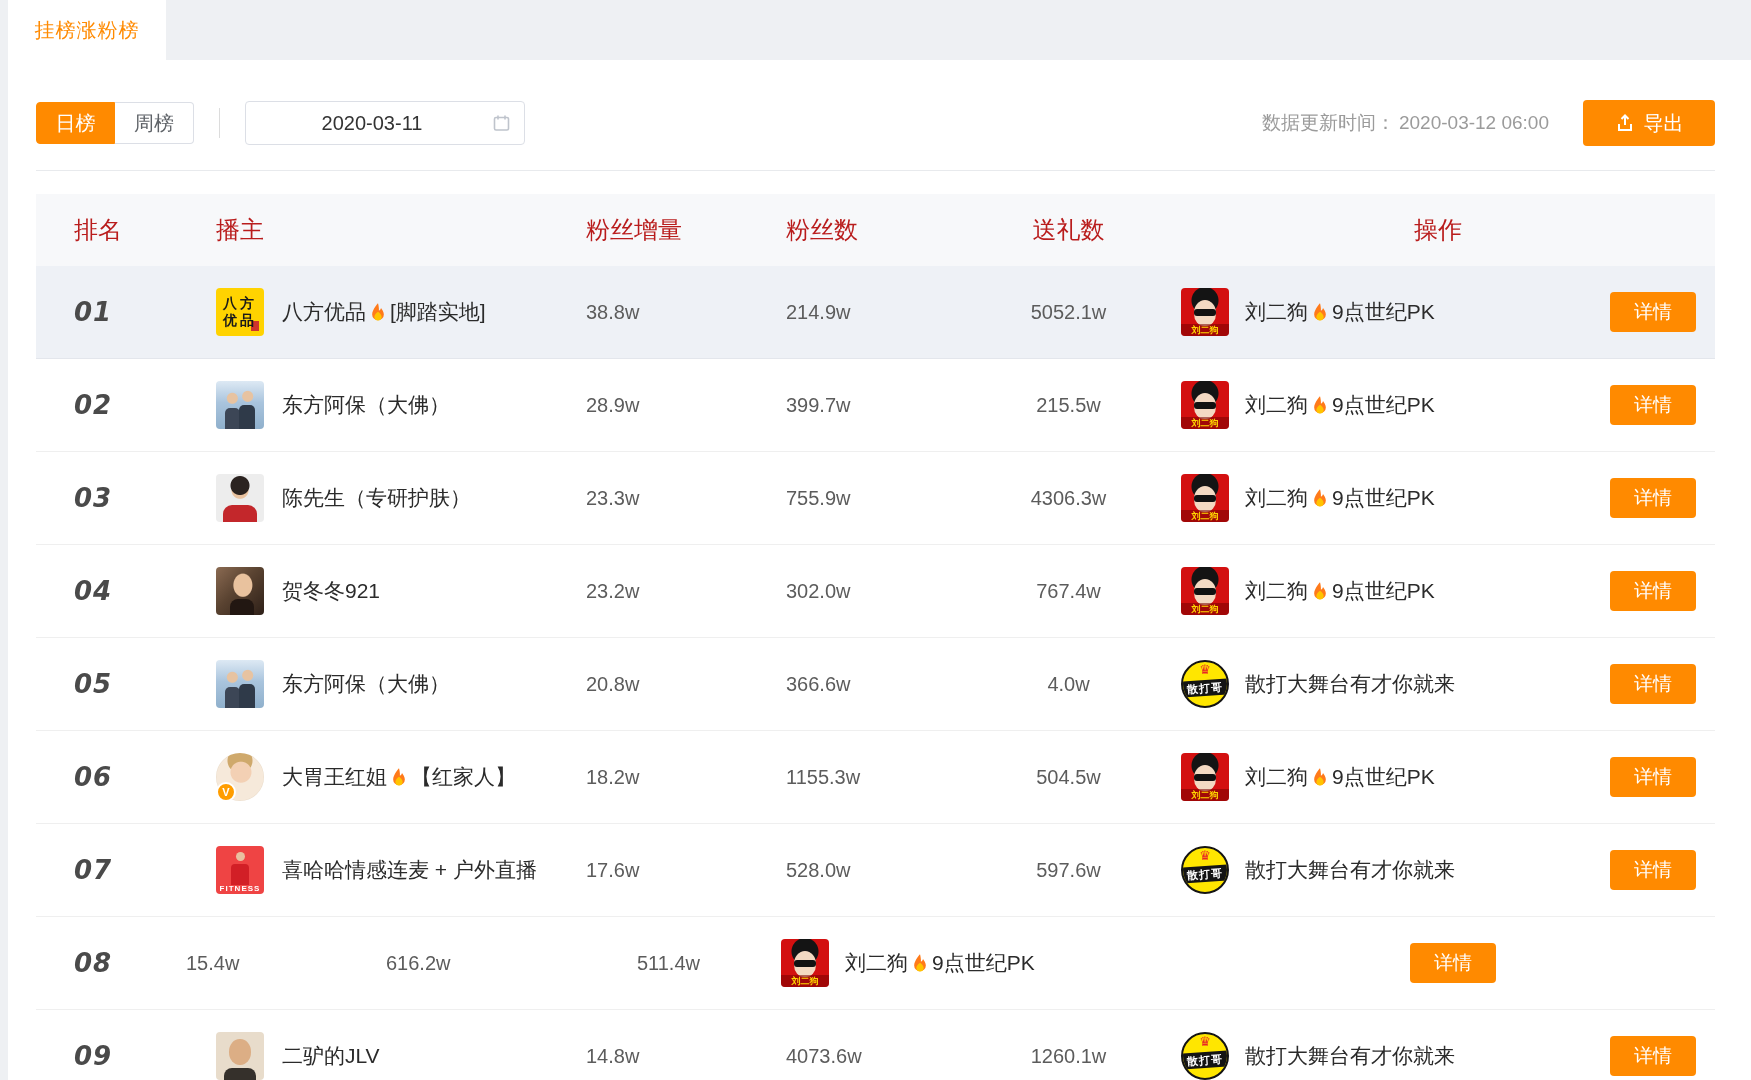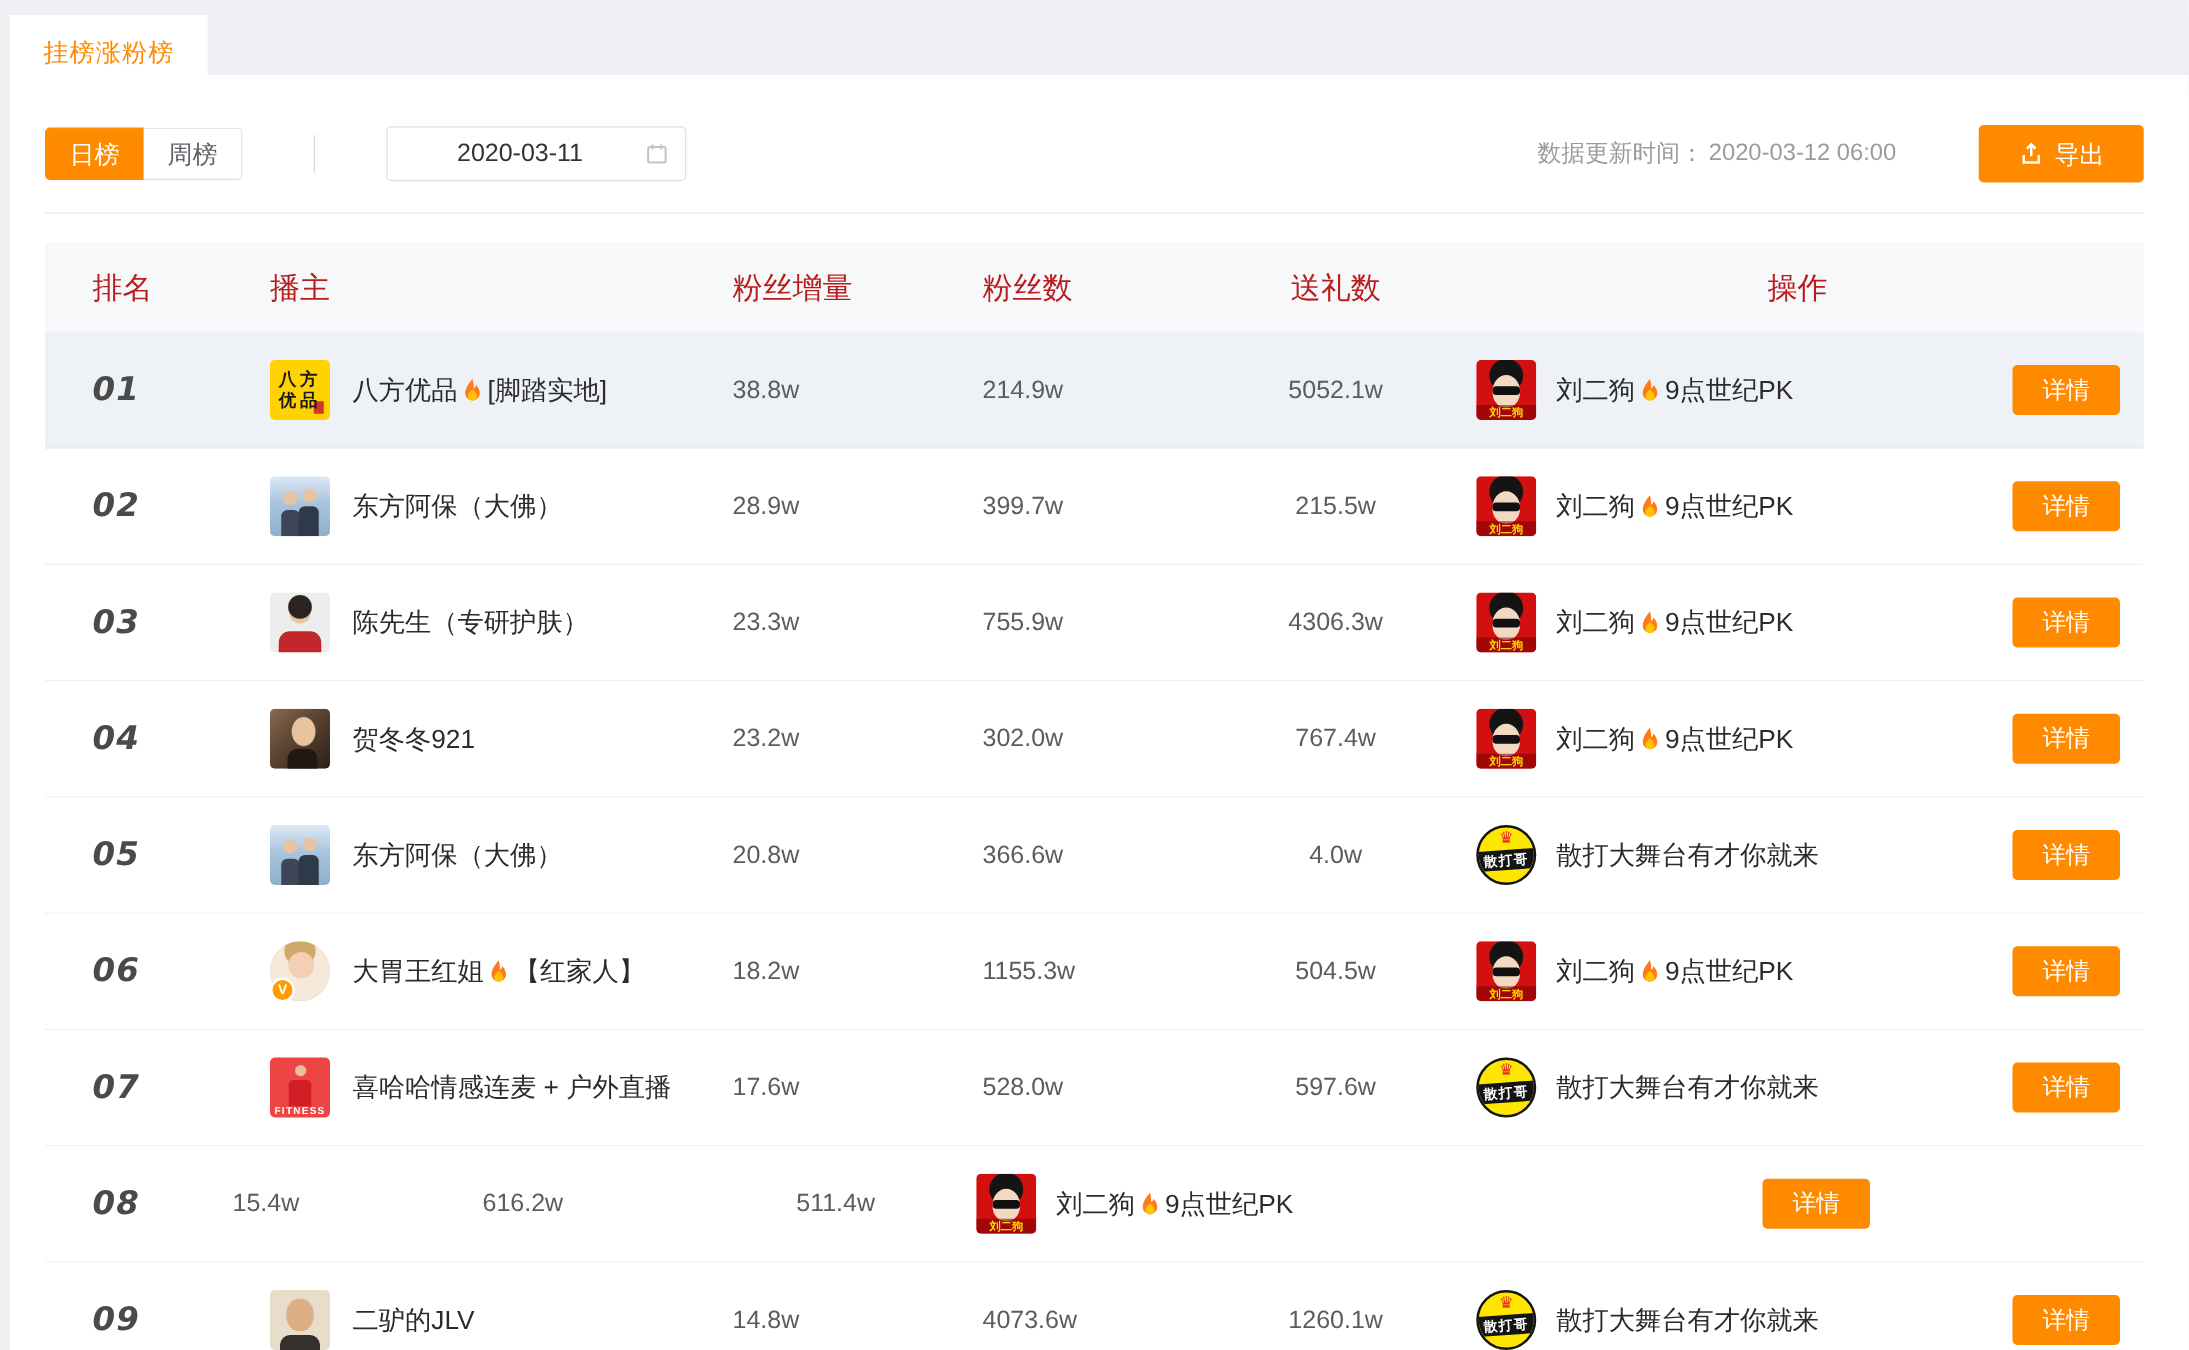--- a/index.html
+++ b/index.html
@@ -3,41 +3,41 @@
 <meta charset="utf-8">
 <style>
   html,body{margin:0;padding:0;}
   body{
     width:1751px;height:1080px;overflow:hidden;position:relative;
     background:#eef0f3;
     font-family:"Liberation Sans","DejaVu Sans",sans-serif;
     -webkit-font-smoothing:antialiased;
   }
   
-  .tabstrip{position:absolute;top:12px;left:0;width:1751px;height:60px;background:#eef0f3;}
+  .tabstrip{position:absolute;top:0;left:0;width:1751px;height:60px;background:#eef0f3;}
   .tab{
     position:absolute;left:8px;top:0;width:158px;height:60px;background:#ffffff;
     display:flex;align-items:center;justify-content:center;
     color:#ff8a00;font-size:20px;letter-spacing:1px;cursor:pointer;
   }
   
   .page{position:absolute;top:60px;left:8px;right:0;bottom:0;background:#ffffff;padding:0 36px 0 28px;box-sizing:border-box;}
   
-  .controls{margin-top:40px;height:46px;display:flex;align-items:center;gap:32px;}
+  .controls{margin-top:40px;height:46px;display:flex;align-items:center;}
   .toggle-group{display:flex;height:42px;}
   .toggle-btn{
     min-width:79px;height:42px;box-sizing:border-box;display:flex;align-items:center;justify-content:center;
     font-size:20px;cursor:pointer;background:#fff;border:1px solid #dcdfe6;color:#5f6368;
   }
   .toggle-btn.first{border-radius:4px 0 0 4px;}
   .toggle-btn.last{border-radius:0 4px 4px 0;border-left:none;}
   .toggle-btn.active{background:#ff8a00;border-color:#ff8a00;color:#fff;}
   .vdivider{width:1px;height:30px;background:#dcdcdc;margin:0 25px;}
   .date-box{
-    position:relative;width:240px;height:44px;box-sizing:border-box;border:1px solid #dcdfe6;border-radius:4px;
+    position:relative;width:280px;height:44px;box-sizing:border-box;border:1px solid #dcdfe6;border-radius:4px;
     display:flex;align-items:center;justify-content:center;cursor:pointer;background:#fff;
   }
   .date-box .date-text{font-size:20px;color:#333;margin-right:26px;}
   .date-box .cal{position:absolute;right:14px;top:50%;transform:translateY(-50%);}
   .spacer{flex:1;}
   .update-time{display:flex;align-items:center;font-size:19px;color:#9b9b9b;}
   .update-time .t{margin-left:4px;}
   .export-btn{
     margin-left:34px;width:132px;height:46px;background:#ff8a00;border:none;border-radius:4px;
     color:#fff;font-size:20px;display:flex;align-items:center;justify-content:center;gap:9px;cursor:pointer;

